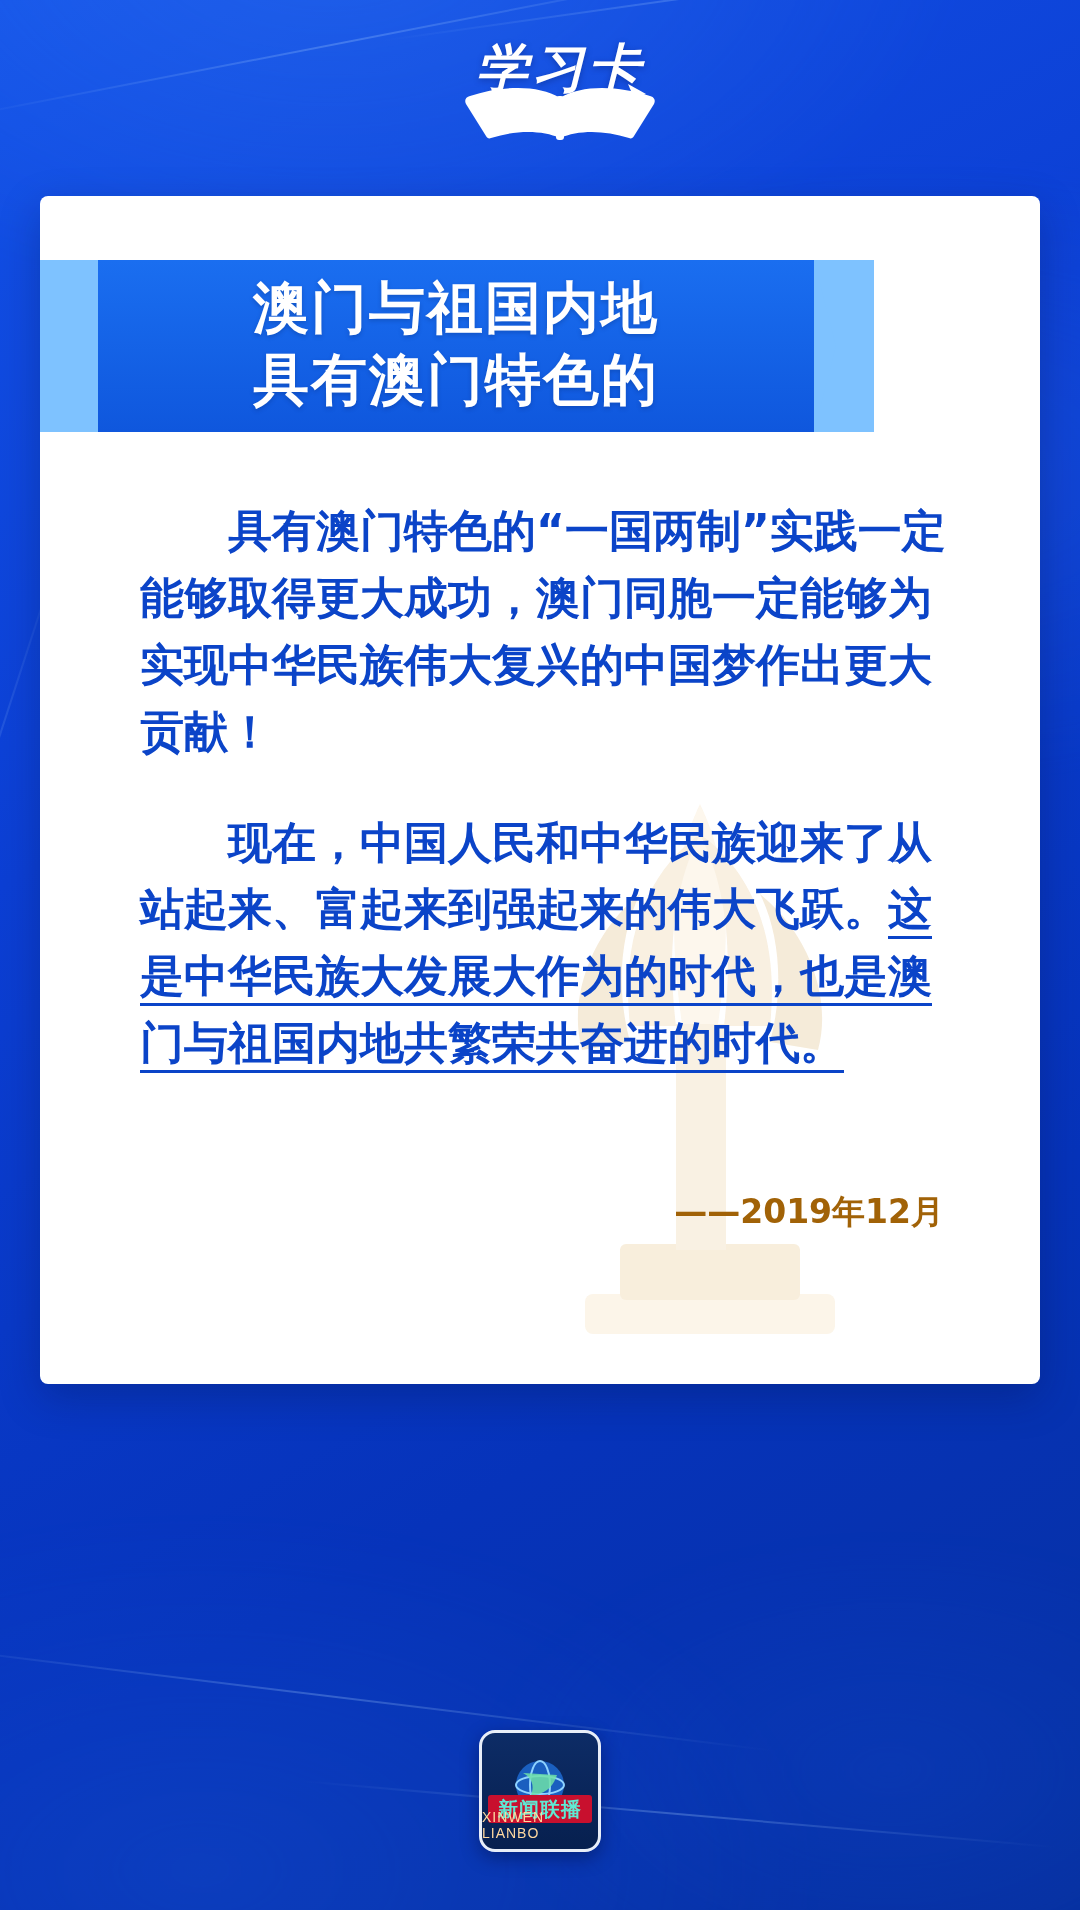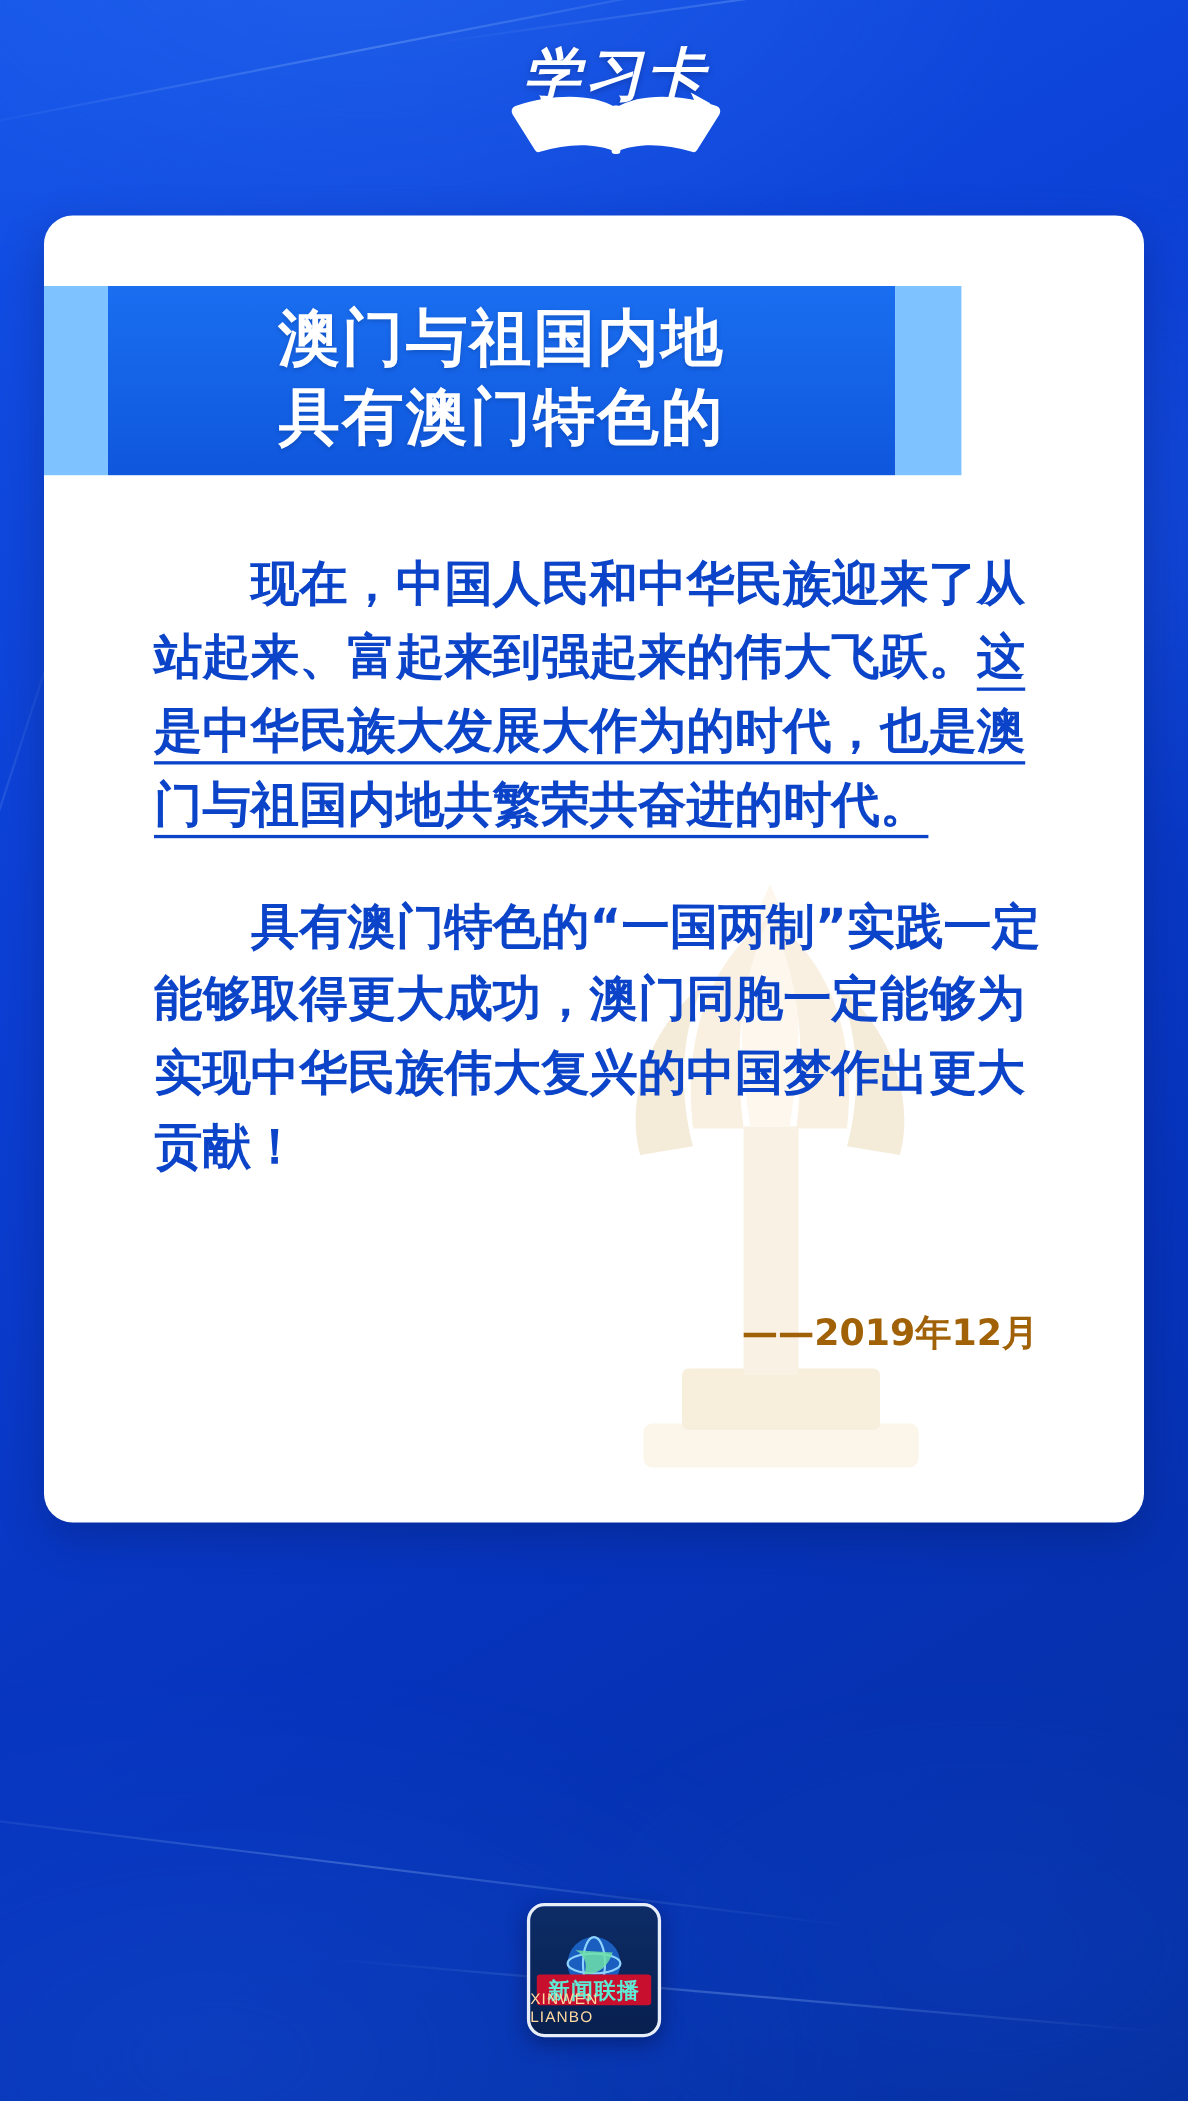--- a/index.html
+++ b/index.html
@@ -99,21 +99,21 @@
   }
 
   
   .card {
     position: absolute;
     left: 40px;
     top: 196px;
     width: 1000px;
     height: 1188px;
     background: #ffffff;
-    border-radius: 26px;
+    border-radius: 8px;
     box-shadow: 0 14px 40px rgba(0,18,70,.28);
     overflow: hidden;
   }
   .lotus {
     position: absolute;
     right: 130px;
     bottom: -10px;
     width: 420px;
     height: 620px;
     opacity: .85;
@@ -307,22 +307,22 @@
     </svg>
 
     <div class="banner">
       <div class="banner-bg-left"></div>
       <div class="banner-bg-right"></div>
       <div class="banner-line">澳门与祖国内地</div>
       <div class="banner-line">具有澳门特色的</div>
     </div>
 
     <div class="body-text">
+      <p class="para"><span>具有澳门特色的“一国两制”实践一定能够取得更大成功，澳门同胞一定能够为实现中华民族伟大复兴的中国梦作出更大贡献！</span></p>
       <p class="para"><span>现在，中国人民和中华民族迎来了从站起来、富起来到强起来的伟大飞跃。</span><span class="ul">这是中华民族大发展大作为的时代，也是澳门与祖国内地共繁荣共奋进的时代。</span></p>
-      <p class="para"><span>具有澳门特色的“一国两制”实践一定能够取得更大成功，澳门同胞一定能够为实现中华民族伟大复兴的中国梦作出更大贡献！</span></p>
     </div>
 
     <div class="attribution">
       <div class="attr-date">——2019年12月</div>
     </div>
   </div>
 
   <div class="footer">
     <div class="badge">
       <svg class="badge-globe" width="78" height="52" viewBox="0 0 78 52">

